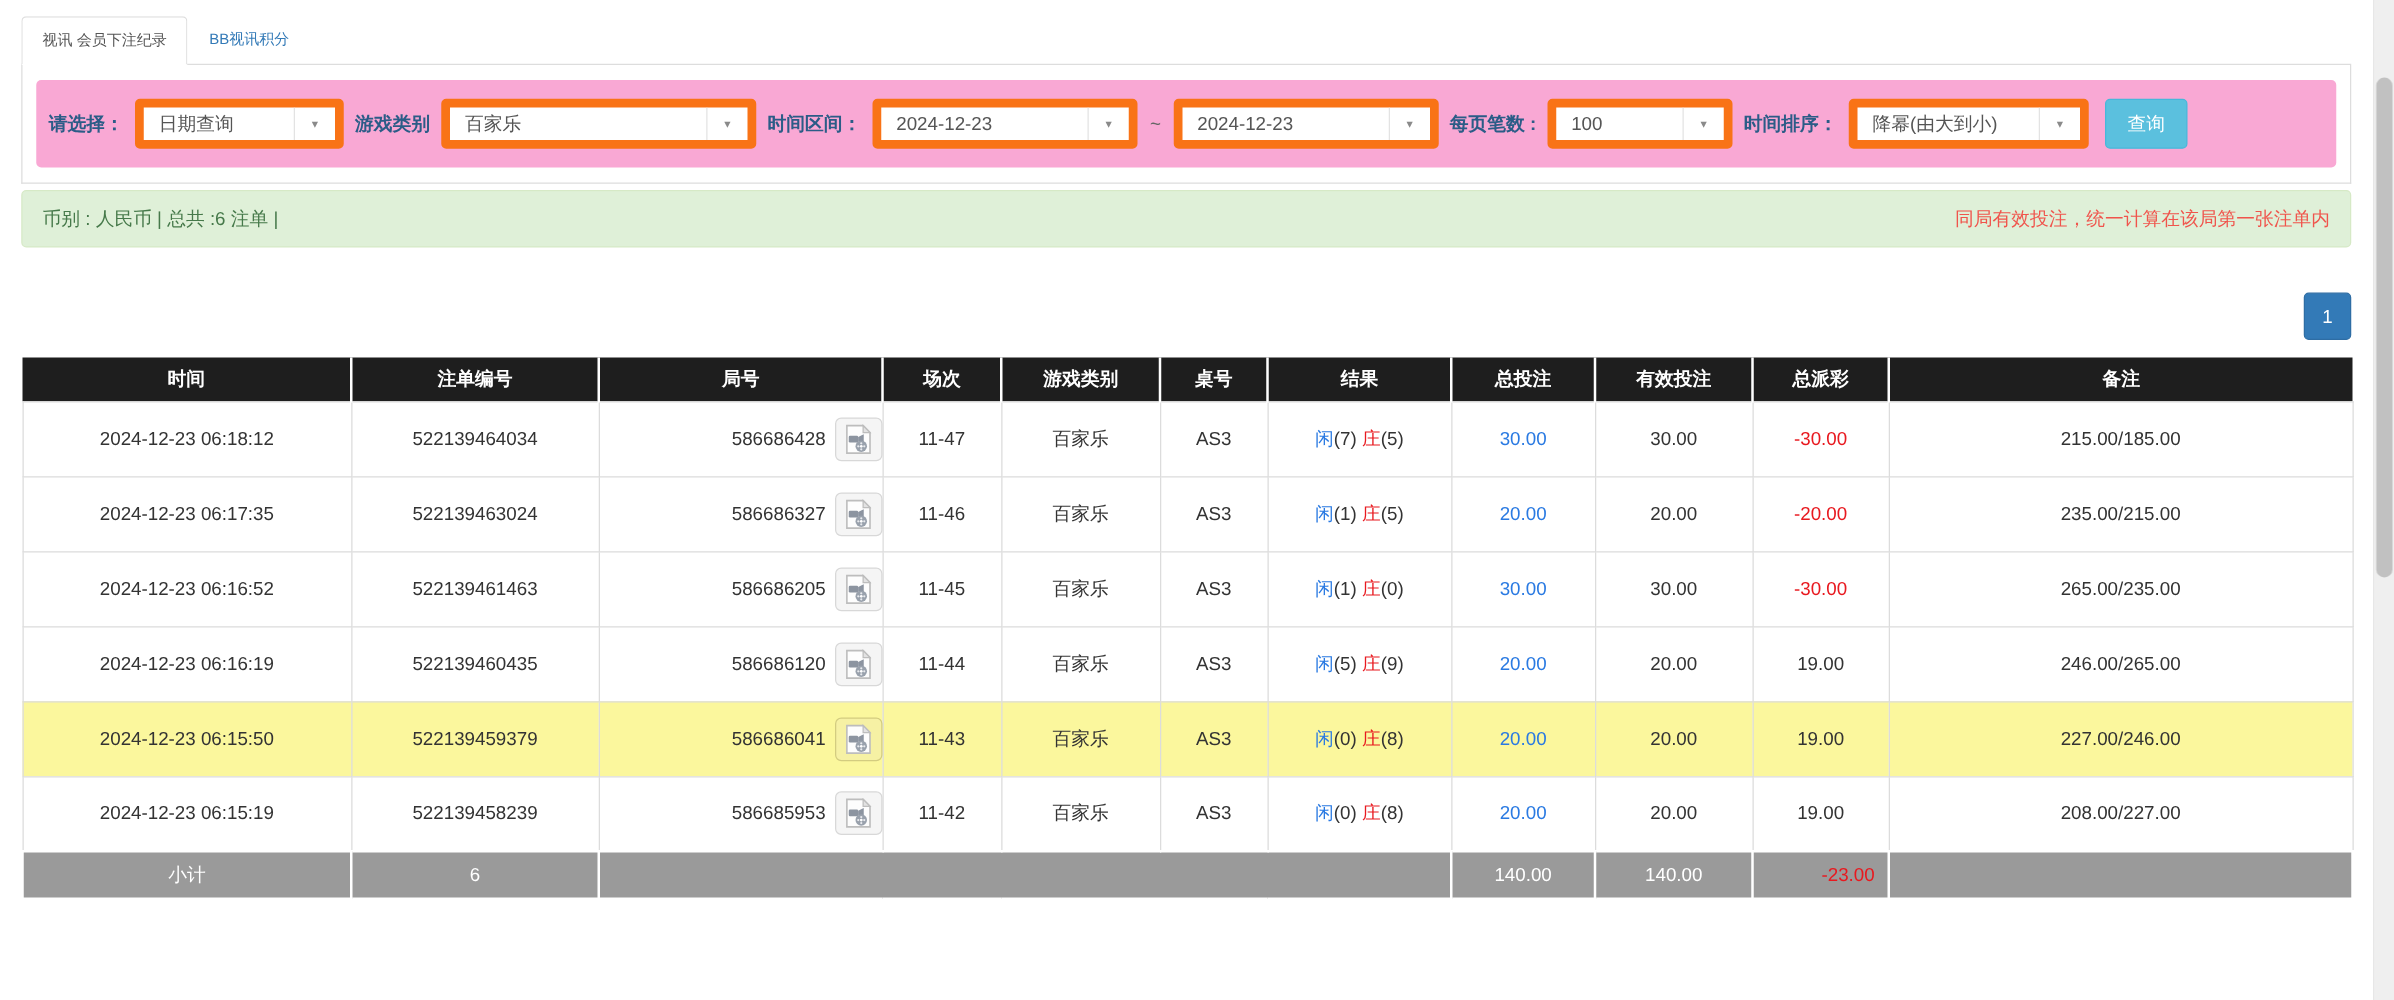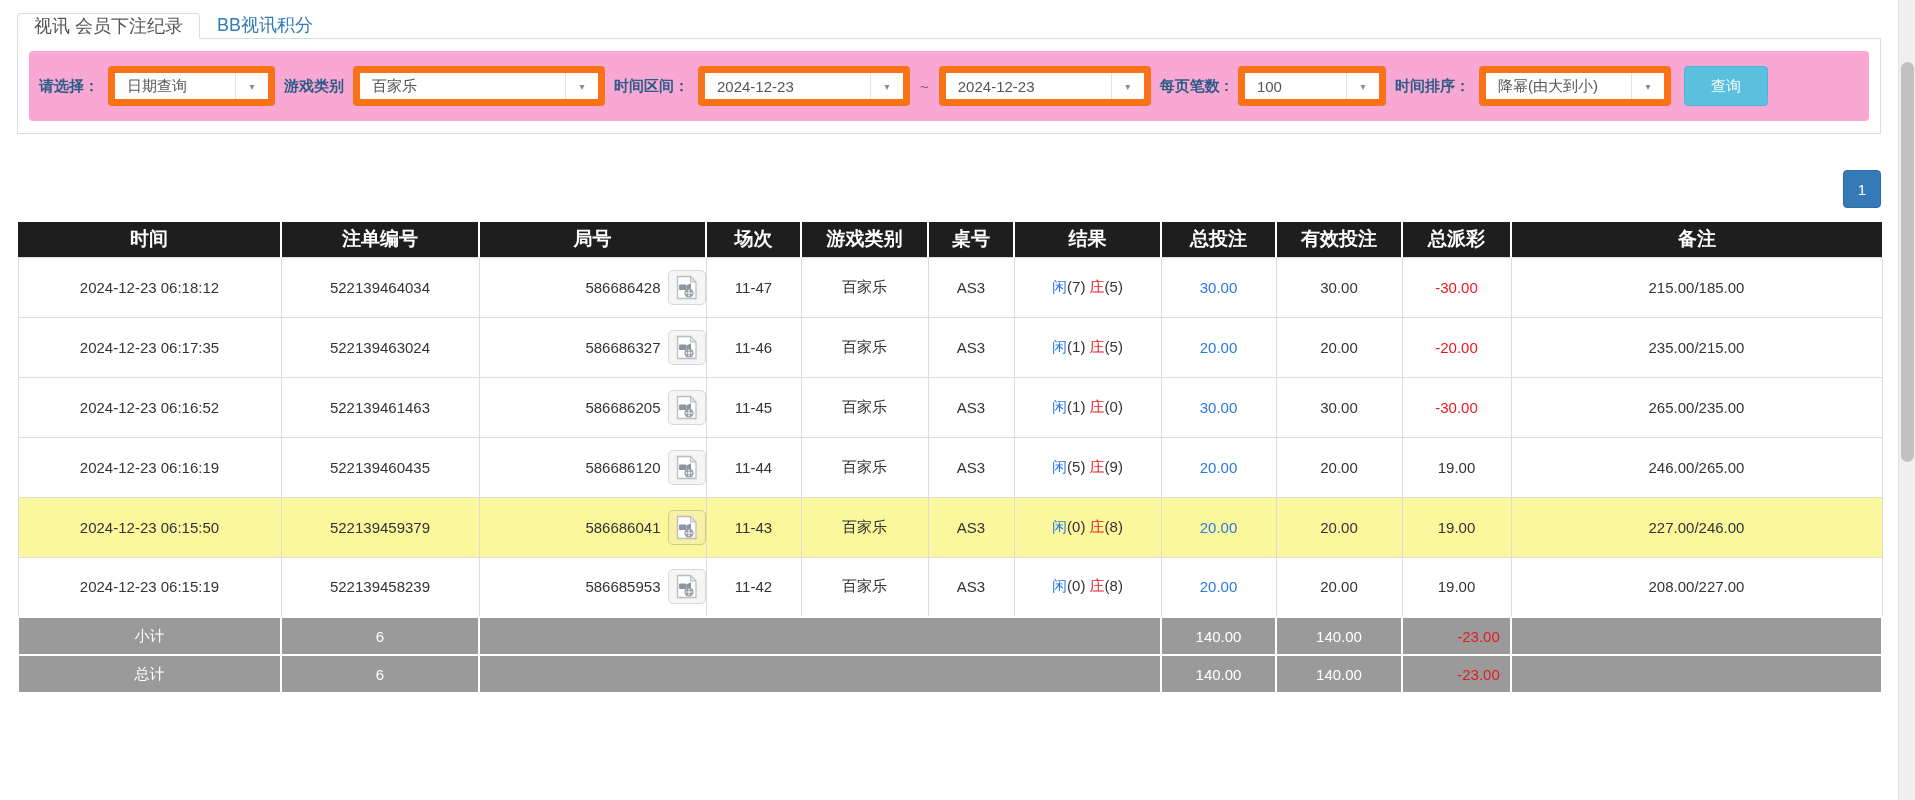--- a/index.html
+++ b/index.html
@@ -3,58 +3,58 @@
 <meta charset="utf-8">
 <style>
   * { margin:0; padding:0; box-sizing:border-box; }
   html,body { width:1915px; height:800px; overflow:hidden; background:#fff;
     font-family:"Liberation Sans","DejaVu Sans",sans-serif; font-size:15px; color:#333; }
 
   .container { position:relative; margin:12px 0 0 17px; width:1864px; }
 
   
   .tabs { display:flex; align-items:flex-end; border-bottom:1px solid #ddd; }
-  .tab { padding:0 16px; cursor:pointer; font-size:18px; }
+  .tab { padding:10px 16px; cursor:pointer; font-size:12px; }
   .tab.active { background:#fff; border:1px solid #ddd; border-bottom:1px solid #fff;
     border-radius:4px 4px 0 0; margin-bottom:-1px; color:#555; }
   .tab.link { color:#337ab7; border:1px solid transparent; }
 
   
   .panel { border:1px solid #ddd; border-top:none; padding:12px 11px; background:#fff; }
   .filterbar { background:#f9a8d4; border-radius:4px; padding:15px 10px;
     display:flex; align-items:center; gap:9px; }
   .flabel { color:#2b5c87; font-weight:bold; white-space:nowrap; }
   .tilde { color:#666; padding:0 1px; }
   .select { background:#fff; border:7px solid #f97316; border-radius:4px; height:40px;
     display:inline-flex; align-items:center; cursor:pointer; overflow:hidden; }
   .select .val { flex:1; padding:0 12px; color:#555; white-space:nowrap; }
   .select .caret-box { width:33px; align-self:stretch; display:flex; align-items:center;
     justify-content:center; color:#8a8a8a; font-size:10px; border-left:1px solid #e3e3e3; }
   .w-mode{width:167px}.w-game{width:252px}.w-date{width:212px}.w-size{width:148px}.w-sort{width:192px}
-  .search-btn { width:84px; height:40px; background:#5bc0de; border:1px solid #46b8da;
+  .search-btn { width:66px; height:40px; background:#5bc0de; border:1px solid #46b8da;
     border-radius:4px; color:#fff; font-size:15px; cursor:pointer; margin-left:4px;
     font-family:inherit; }
 
   
   .alert { margin-top:5px; height:46px; background:#dff0d8; border:1px solid #d6e9c6;
     border-radius:4px; display:flex; align-items:center; justify-content:space-between;
     padding:0 16px; }
   .alert-left { color:#46794a; }
   .alert-right { color:#f0544c; }
 
   
   .pager-row { display:flex; justify-content:flex-end; margin:36px 0 14px 0; }
   .page-btn { min-width:38px; height:38px; background:#337ab7; border:1px solid #2e6da4;
     border-radius:4px; color:#fff; display:flex; align-items:center; justify-content:center;
     cursor:pointer; font-size:15px; }
 
   
   table.betting { width:100%; border-collapse:collapse; table-layout:fixed;
     border-bottom:2px solid #c0c0c0; }
-  th { background:#1e1e1e; color:#fff; font-weight:bold; height:35px; font-size:19px;
+  th { background:#1e1e1e; color:#fff; font-weight:bold; height:35px; font-size:15px;
     border-right:2px solid #fff; }
   th:last-child { border-right:none; }
   td { border:1px solid #dcdcdc; height:60px; text-align:center; font-size:15px;
     color:#333; vertical-align:middle; }
   tr.hl td { background:#fbf79d; }
   td.blue { color:#2a7ae2; }
   td.neg { color:#e8191f; }
   .res-p { color:#2a7ae2; }
   .res-b { color:#e8191f; }
   .round-wrap { display:flex; align-items:center; justify-content:flex-end; gap:7px; }
@@ -110,20 +110,24 @@
       </div>
       <span class="flabel">时间排序：</span>
       <div class="select w-sort">
         <span class="val">降幂(由大到小)</span>
         <span class="caret-box">▾</span>
       </div>
       <button class="search-btn">查询</button>
     </div>
   </div>
 
+  <div class="alert">
+    <span class="alert-left">币别 : 人民币 | 总共 :6 注单 |</span>
+    <span class="alert-right">同局有效投注，统一计算在该局第一张注单内</span>
+  </div>
 
   <div class="pager-row">
     <div class="page-btn">1</div>
   </div>
 
   <table class="betting">
     <colgroup>
       <col style="width:263px">
         <col style="width:198px">
         <col style="width:227px">
@@ -340,29 +344,20 @@
         </tr>
         <tr class="foot">
           <td>小计</td>
           <td>6</td>
           <td colspan="5"></td>
           <td>140.00</td>
           <td>140.00</td>
           <td class="neg">-23.00</td>
           <td></td>
         </tr>
-        <tr class="foot">
-          <td>总计</td>
-          <td>6</td>
-          <td colspan="5"></td>
-          <td>140.00</td>
-          <td>140.00</td>
-          <td class="neg">-23.00</td>
-          <td></td>
-        </tr>
       </tbody>
   </table>
 
 </div>
 
 <div class="scrollbar">
   <div class="scroll-thumb"></div>
 </div>
 
 </body></html>

